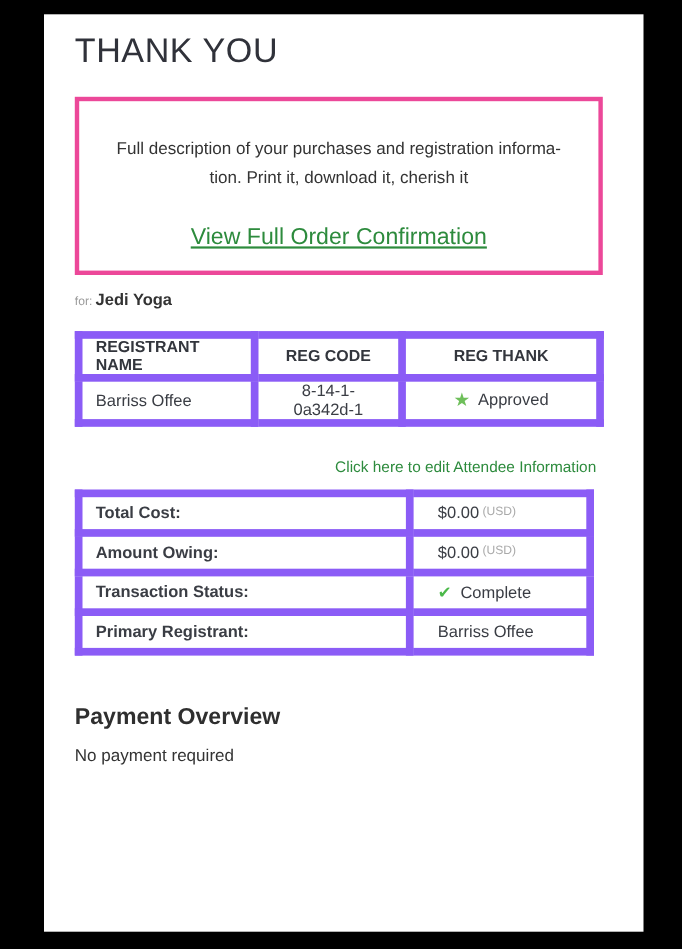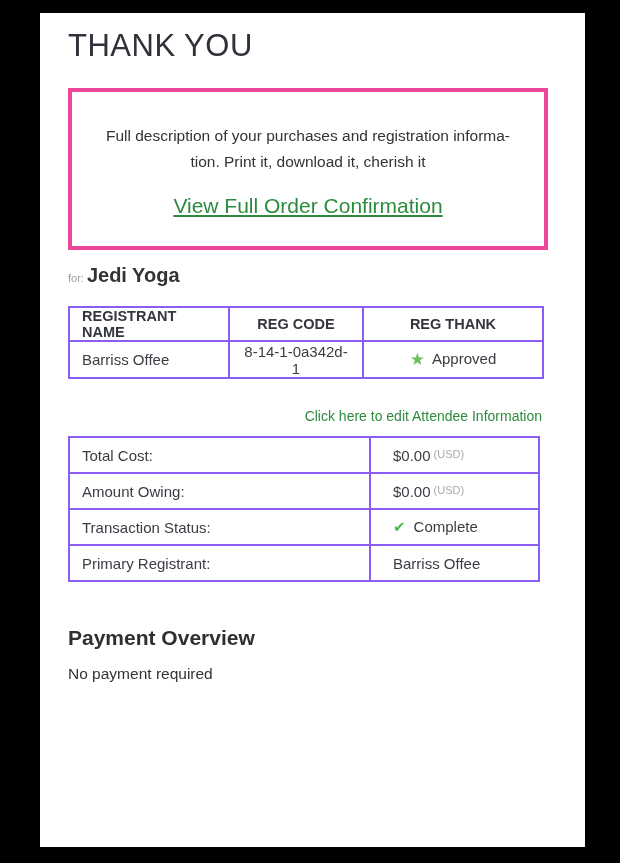--- a/index.html
+++ b/index.html
@@ -33,48 +33,48 @@
     padding-top: 31px;
   }
   .confirm-box .desc-line {
     display: block;
     font-size: 15.5px;
     line-height: 26px;
     color: #333;
   }
   a.big-link {
     display: inline-block;
-    margin-top: 19px;
+    margin-top: 29px;
     font-size: 21px;
     color: #2d8b3d;
     text-decoration: underline;
     cursor: pointer;
   }
   h2.section-heading {
     font-size: 21px;
     font-weight: 700;
     color: #2f2f2f;
   }
   .reg-heading { margin-top: 80px; }
   .for-line { margin-top: 14px; }
   .for-label {
     font-size: 11px;
     color: #9b9b9b;
   }
   .event-name {
-    font-size: 20px;
+    font-size: 15px;
     font-weight: 700;
     color: #333;
     margin-left: 3px;
   }
   table {
     border-collapse: collapse;
     background: #fff;
   }
-  table, th, td { border: 2px solid #8b5cf6; }
+  table, th, td { border: 7px solid #8b5cf6; }
   .reg-table {
     margin-top: 19px;
     width: 474px;
     table-layout: fixed;
   }
   .reg-table th {
     font-size: 14.5px;
     font-weight: 700;
     color: #33363d;
     height: 34px;
@@ -111,21 +111,21 @@
     width: 472px;
     table-layout: fixed;
   }
   .trans-table td {
     font-size: 15px;
     color: #3a3d44;
     height: 36px;
     padding: 0 12px;
   }
   .trans-table td.value-cell { padding-left: 22px; }
-  .label-col { width: 301px; }
+  .label-col { width: 301px; font-weight: bold; }
   .usd-suffix {
     font-size: 11px;
     color: #aaa;
     position: relative;
     top: -3px;
     margin-left: 3px;
   }
   .check-icon {
     color: #4cb94a;
     font-size: 15px;

